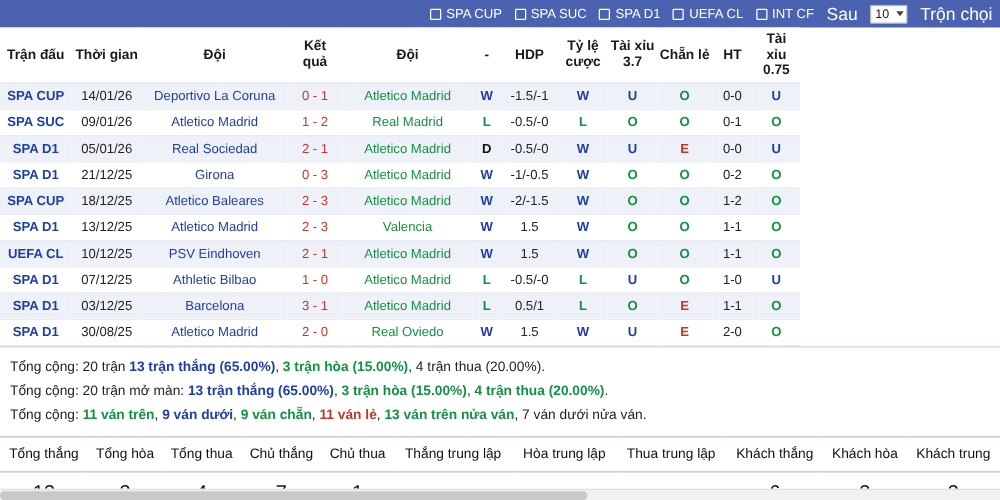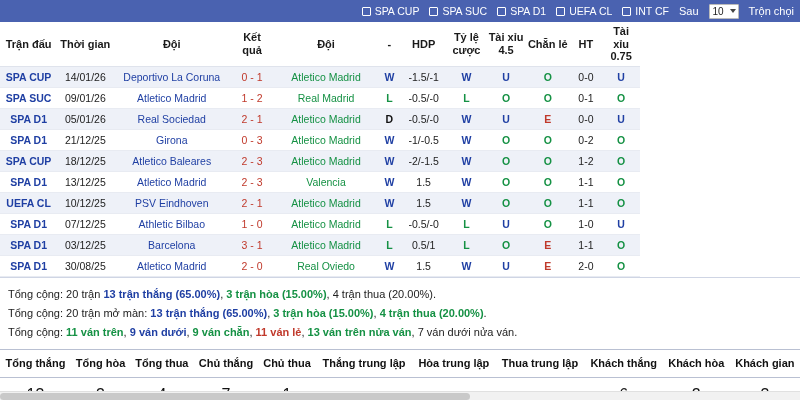--- a/index.html
+++ b/index.html
@@ -48,21 +48,21 @@
     min-width: 30px;
     justify-content: space-between;
   }
   .caret {
     width: 0; height: 0;
     border-left: 3px solid transparent;
     border-right: 3px solid transparent;
     border-top: 4px solid #444;
     display: inline-block;
   }
-  .fb-plain { color:#fff; font-size:11px; }
+  .fb-plain { color:#fff; font-size:14px; }
 
   
   table.matches {
     width: 640px;
     border-collapse: collapse;
     font-size: 10.5px;
   }
   table.matches th {
     background: #ffffff;
     color: #1a1a1a;
@@ -148,21 +148,21 @@
   
   table.stats {
     width: 800px;
     border-collapse: collapse;
     font-size: 11px;
     margin-top: 2px;
   }
   table.stats th {
     border-top: 1px solid #b9c0d2;
     border-bottom: 1px solid #b9c0d2;
-    font-weight: bold;
+    font-weight: normal;
     color: #111;
     padding: 7px 2px;
     text-align: center;
     line-height: 1.2;
     font-size: 11px;
     background: #fff;
   }
   table.stats td {
     padding: 8px 2px;
     text-align: center;
@@ -238,21 +238,21 @@
     <thead>
       <tr>
         <th>Trận đấu</th>
         <th>Thời gian</th>
         <th>Đội</th>
         <th>Kết quả</th>
         <th>Đội</th>
         <th>-</th>
         <th>HDP</th>
         <th>Tỷ lệ cược</th>
-        <th>Tài xỉu 4.5</th>
+        <th>Tài xỉu 3.7</th>
         <th>Chẵn lẻ</th>
         <th>HT</th>
         <th>Tài xỉu 0.75</th>
       </tr>
     </thead>
     <tbody>
       <tr class="row-odd">
         <td class="league">SPA CUP</td>
         <td class="time">14/01/26</td>
         <td class="home">Deportivo La Coruna</td>
@@ -425,21 +425,21 @@
         <th>Tổng thắng</th>
         <th>Tổng hòa</th>
         <th>Tổng thua</th>
         <th>Chủ thắng</th>
         <th>Chủ thua</th>
         <th>Thắng trung lập</th>
         <th>Hòa trung lập</th>
         <th>Thua trung lập</th>
         <th>Khách thắng</th>
         <th>Khách hòa</th>
-        <th>Khách gian</th>
+        <th>Khách trung</th>
       </tr>
     </thead>
     <tbody>
       <tr>
         <td>13</td>
         <td>3</td>
         <td>4</td>
         <td>7</td>
         <td>1</td>
         <td></td>

